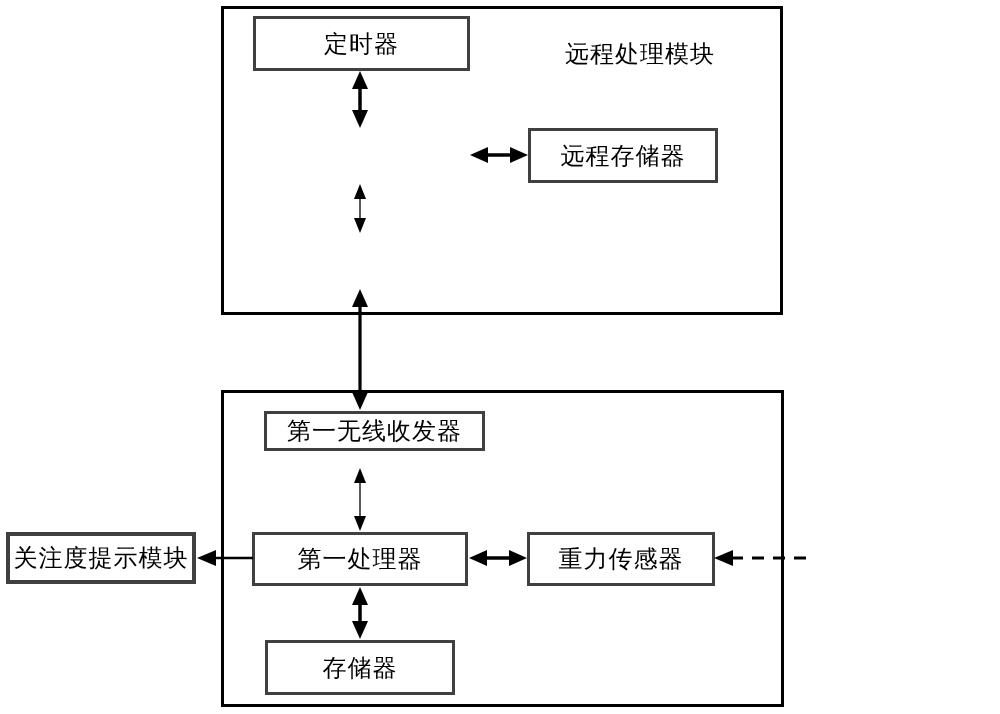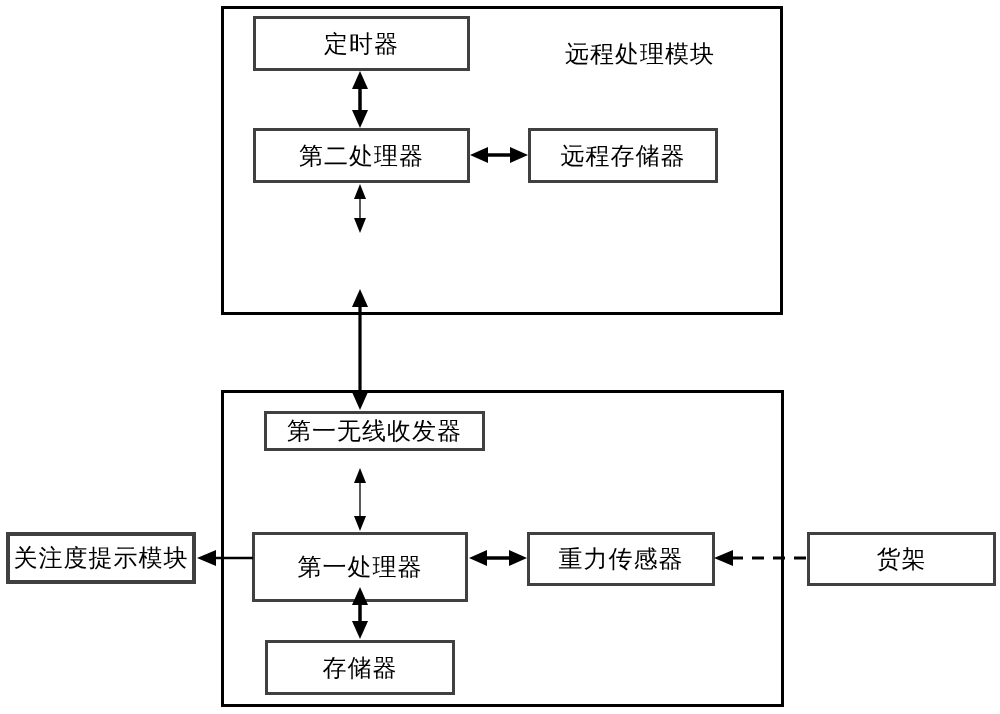--- a/index.html
+++ b/index.html
@@ -45,21 +45,21 @@
     font-size: 24px;
     letter-spacing: 1px;
     white-space: nowrap;
     z-index: 2;
   }
   .node-timer               { left: 253px; top: 16px;  width: 217px; height: 55px; }
   .node-second-processor    { left: 253px; top: 128px; width: 217px; height: 55px; }
   .node-remote-storage      { left: 528px; top: 128px; width: 190px; height: 55px; }
   .node-second-transceiver  { left: 253px; top: 234px; width: 220px; height: 54px; }
   .node-first-transceiver   { left: 264px; top: 411px; width: 221px; height: 40px; }
-  .node-first-processor     { left: 252px; top: 532px; width: 216px; height: 70px; }
+  .node-first-processor     { left: 252px; top: 532px; width: 216px; height: 54px; }
   .node-gravity-sensor      { left: 527px; top: 532px; width: 188px; height: 54px; align-items: center; }
   .node-storage             { left: 265px; top: 640px; width: 190px; height: 55px; }
   .node-attention-module    { left: 6px;   top: 532px; width: 190px; height: 52px; border-width: 4px; }
   .node-shelf               { left: 807px; top: 532px; width: 189px; height: 54px; }
   .arrows-layer {
     position: absolute;
     left: 0; top: 0;
     width: 1000px;
     height: 714px;
     z-index: 3;
@@ -72,43 +72,37 @@
 <div class="canvas">
 
   <div class="module module-remote"></div>
   <div class="module module-detection"></div>
 
   <div class="module-label label-remote">远程处理模块</div>
 
   <div class="node node-timer">
     <span>定时器</span>
   </div>
-  <div class="node node-second-processor">
-    <span>第二处理器</span>
-  </div>
   <div class="node node-remote-storage">
     <span>远程存储器</span>
   </div>
   <div class="node node-first-transceiver">
     <span>第一无线收发器</span>
   </div>
   <div class="node node-first-processor">
     <span>第一处理器</span>
   </div>
   <div class="node node-gravity-sensor">
     <span>重力传感器</span>
   </div>
   <div class="node node-storage">
     <span>存储器</span>
   </div>
   <div class="node node-attention-module">
     <span>关注度提示模块</span>
-  </div>
-  <div class="node node-shelf">
-    <span>货架</span>
   </div>
 
   <svg class="arrows-layer" viewBox="0 0 1000 714" xmlns="http://www.w3.org/2000/svg">
 
     <g fill="#000" stroke="#000">
       <line x1="360" y1="84" x2="360" y2="115" stroke-width="3.5"></line>
       <polygon points="360,71 352,89 368,89" stroke="none"></polygon>
       <polygon points="360,128 352,110 368,110" stroke="none"></polygon>
     </g>
 

